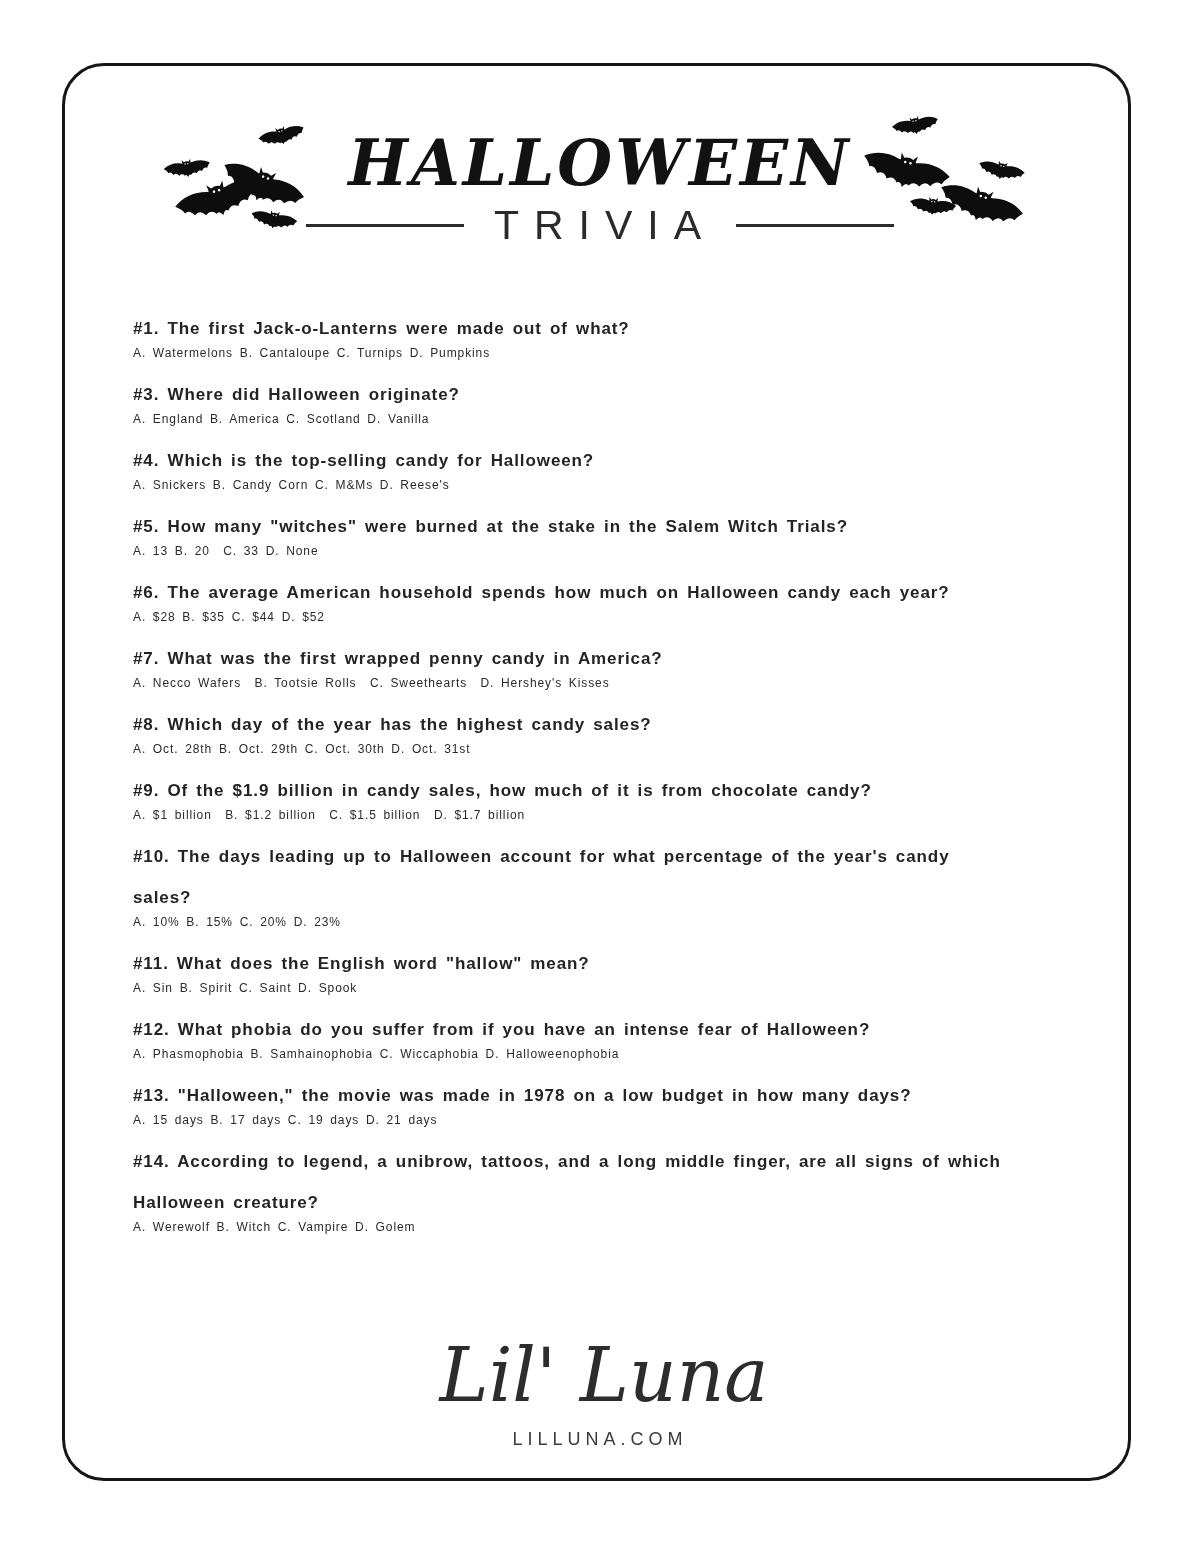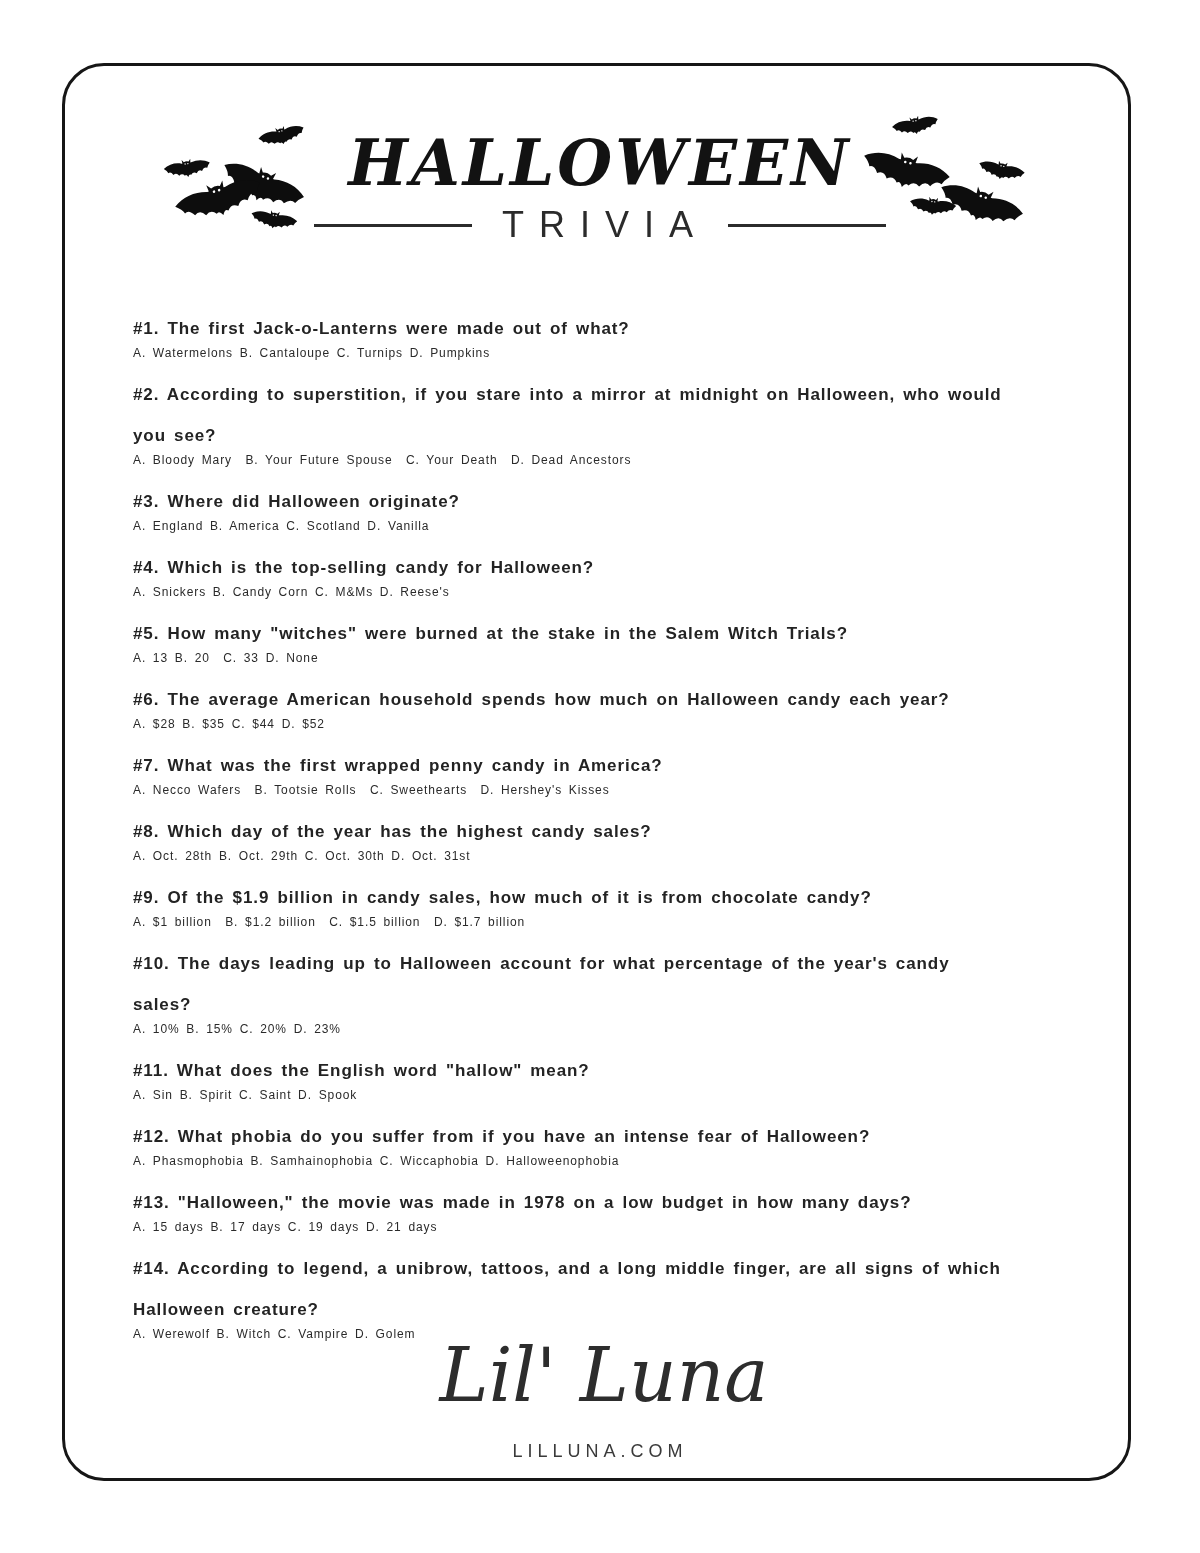--- a/index.html
+++ b/index.html
@@ -20,41 +20,41 @@
     font-family:"DejaVu Serif", serif;font-style:italic;font-weight:bold;
     font-size:63px;letter-spacing:3px;color:#121212;white-space:nowrap;
   }
   .trivia-row{
     position:absolute;left:0;right:0;top:202px;height:46px;
     display:flex;align-items:center;justify-content:center;gap:20px;
   }
   .rule{width:158px;height:3px;background:#2b2b2b;}
   .trivia{
     font-family:"Liberation Sans", sans-serif;font-weight:300;
-    font-size:36px;letter-spacing:15px;color:#2b2b2b;padding-left:10px;
+    font-size:41px;letter-spacing:15px;color:#2b2b2b;padding-left:10px;
   }
   
   .questions{position:absolute;left:133px;top:300px;width:930px;}
   .qa{margin-bottom:13px;}
   .q{
     font-size:17px;line-height:25px;font-weight:bold;color:#232323;
     letter-spacing:0.9px;word-spacing:2.5px;white-space:pre-wrap;margin-top:16px;
   }
   .a{
     font-size:12px;line-height:25px;font-weight:normal;color:#2a2a2a;
     letter-spacing:0.9px;word-spacing:2.5px;white-space:pre-wrap;
   }
   
   .footer{position:absolute;left:0;right:0;top:1325px;text-align:center;}
   .logo-script{
     font-family:"DejaVu Serif", cursive;font-style:italic;font-weight:normal;
     font-size:74px;color:#2d2d2d;line-height:100px;padding-left:8px;
   }
   .logo-site{
-    margin-top:16px;font-size:18px;letter-spacing:5px;color:#3a3a3a;
+    margin-top:4px;font-size:18px;letter-spacing:5px;color:#3a3a3a;
     font-weight:normal;
   }
 </style>
 </head>
 <body>
 
 <svg width="0" height="0" style="position:absolute" aria-hidden="true">
   <defs>
     <g id="bat">
       <path fill="#0d0d0d" d="M2 18 C16 8 32 6 48 11 L50 11 L49 2 L54 8 Q60 5 66 8 L71 2 L70 11 L72 11 C88 6 104 8 118 18 Q112 24 110 30 Q102 26 96 36 Q88 30 82 40 Q74 34 68 42 Q64 38 60 46 Q56 38 52 42 Q46 34 38 40 Q32 30 24 36 Q18 26 12 30 Q10 24 2 18 Z"></path>
@@ -90,25 +90,20 @@
   <use href="#bat" transform="translate(82,62) rotate(18) scale(0.74)"></use>
 </svg>
 
 <div class="questions">
 
   <div class="qa">
     <div class="q">#1. The first Jack-o-Lanterns were made out of what?</div>
     <div class="a">A. Watermelons B. Cantaloupe C. Turnips D. Pumpkins</div>
   </div>
 
-  <div class="qa">
-    <div class="q">#2. According to superstition, if you stare into a mirror at midnight on Halloween, who would</div>
-    <div class="q">you see?</div>
-    <div class="a">A. Bloody Mary  B. Your Future Spouse  C. Your Death  D. Dead Ancestors</div>
-  </div>
 
   <div class="qa">
     <div class="q">#3. Where did Halloween originate?</div>
     <div class="a">A. England B. America C. Scotland D. Vanilla</div>
   </div>
 
   <div class="qa">
     <div class="q">#4. Which is the top-selling candy for Halloween?</div>
     <div class="a">A. Snickers B. Candy Corn C. M&amp;Ms D. Reese's</div>
   </div>

